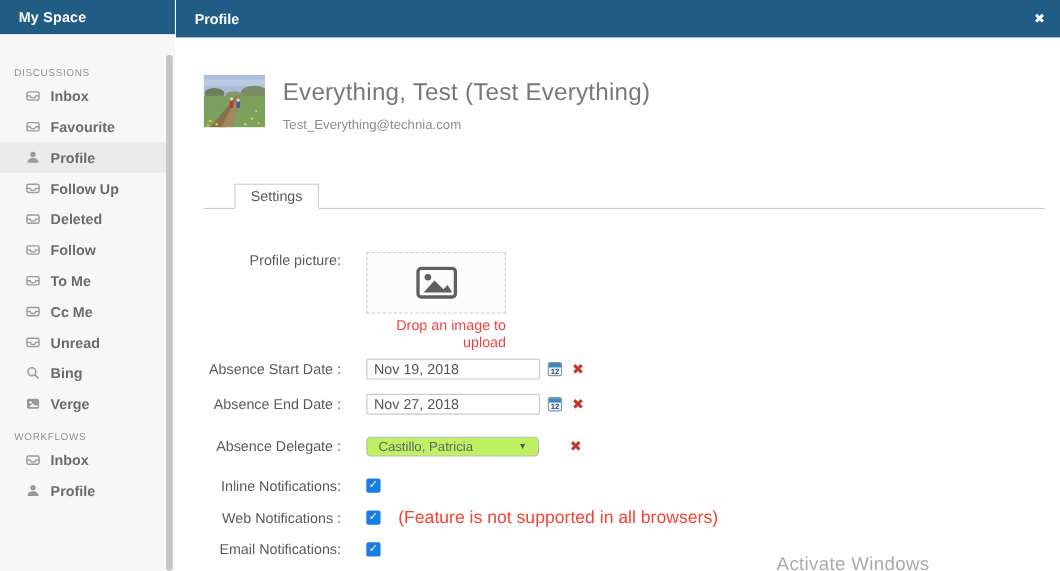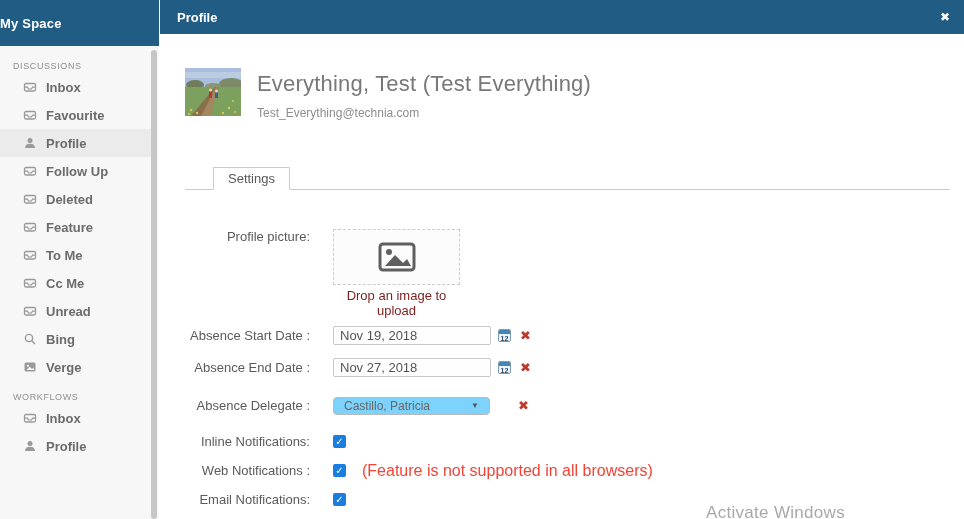--- a/index.html
+++ b/index.html
@@ -9,22 +9,22 @@
     background:#fff;color:#5a5a5a;
     -webkit-font-smoothing:antialiased;
   }
   
   .app{display:flex;width:964px;height:519px;}
   .sidebar{
     width:160px;min-width:160px;height:519px;background:#f7f7f7;
     position:relative;box-sizing:border-box;border-right:1px solid #ffffff;
   }
   .sidebar-header{
-    height:46px;background:var(--header-blue,#215c84);display:flex;align-items:center;
-    padding-left:0;box-sizing:border-box;width:159px;
+    height:31px;background:var(--header-blue,#215c84);display:flex;align-items:center;
+    padding-left:17px;box-sizing:border-box;width:159px;
   }
   .sidebar-title{color:#fff;font-size:13px;font-weight:bold;letter-spacing:.2px;}
   .main{flex:1;position:relative;background:#fff;min-width:0;}
   .main-header{
     height:34px;background:var(--header-blue,#215c84);display:flex;align-items:center;
     padding:0 12px 0 17px;box-sizing:border-box;
   }
   .main-title{color:#fff;font-size:13px;font-weight:bold;flex:1;}
   .close-btn{color:#fff;font-size:12px;font-weight:bold;cursor:pointer;line-height:1;padding:2px;}
   
@@ -67,37 +67,37 @@
     width:150px;min-width:150px;text-align:right;font-size:13px;color:#5a5a5a;
     padding-right:0;
   }
   .frow .fctrl{margin-left:3px;display:flex;align-items:center;}
   .row-picture{align-items:flex-start;}
   .dropzone-wrap{margin-left:3px;width:127px;}
   .dropzone{
     width:127px;height:56px;border:1px dashed #ccc;background:#fcfcfc;box-sizing:border-box;
     display:flex;align-items:center;justify-content:center;cursor:pointer;
   }
-  .dropzone-caption{font-size:13px;color:#7f1d1d;text-align:center;line-height:15px;margin-top:3px;}
+  .dropzone-caption{font-size:13px;color:#ef4444;text-align:right;line-height:15px;margin-top:3px;}
   .row-date{margin-top:7px;height:21px;}
   .row-date2{margin-top:11px;height:21px;}
   .date-input{
     width:158px;height:19px;box-sizing:border-box;border:1px solid #c9c9c9;border-radius:2px;
     font-family:"Liberation Sans","DejaVu Sans",sans-serif;font-size:13px;color:#555;
     padding:0 6px;background:#fefefe;outline:none;
   }
   .cal-icon{width:13px;height:13px;margin-left:7px;position:relative;background:#eef3f8;
     border:1px solid #7a99b5;border-radius:2px;box-sizing:border-box;cursor:pointer;flex:none;}
   .cal-icon .cal-top{position:absolute;top:0;left:0;right:0;height:4px;background:#4585b5;border-radius:1px 1px 0 0;}
   .cal-icon .cal-num{position:absolute;bottom:-1px;left:0;right:0;text-align:center;font-size:7px;font-weight:bold;color:#2a4a68;}
   .red-x{color:#c0392b;font-size:13px;font-weight:bold;margin-left:9px;cursor:pointer;line-height:1;}
   .row-delegate{margin-top:12px;height:31px;}
   .dropdown{
     width:157px;height:18px;box-sizing:border-box;border:1px solid #b9b9b9;border-radius:4px;
-    background:#7dd3fc;display:flex;align-items:center;padding:0 10px;cursor:pointer;
+    background:#bef264;display:flex;align-items:center;padding:0 10px;cursor:pointer;
   }
   .dropdown .dd-value{font-size:12px;color:#666;flex:1;white-space:nowrap;overflow:hidden;}
   .dropdown .dd-caret{font-size:8px;color:#555;margin-left:6px;}
   .row-delegate .red-x{margin-left:28px;}
   .row-check{margin-top:12px;height:17px;}
   .row-check .flabel{font-size:13px;}
   .checkbox{
     width:13px;height:13px;border-radius:2px;background:var(--check-blue,#1a7ee0);
     display:flex;align-items:center;justify-content:center;cursor:pointer;flex:none;
   }
@@ -165,21 +165,21 @@
           </span>
           <span class="lbl">Deleted</span>
         </div>
         <div class="side-item">
           <span class="icn">
             <svg width="14" height="14" viewBox="0 0 14 14">
               <rect x="1.5" y="3.5" width="11" height="7.5" rx="1.5" fill="none" stroke="#9a9a9a" stroke-width="1.3"></rect>
               <path d="M1.5 7.2 h3 l1 1.8 h3 l1 -1.8 h3" fill="none" stroke="#9a9a9a" stroke-width="1.2"></path>
             </svg>
           </span>
-          <span class="lbl">Feature</span>
+          <span class="lbl">Follow</span>
         </div>
         <div class="side-item">
           <span class="icn">
             <svg width="14" height="14" viewBox="0 0 14 14">
               <rect x="1.5" y="3.5" width="11" height="7.5" rx="1.5" fill="none" stroke="#9a9a9a" stroke-width="1.3"></rect>
               <path d="M1.5 7.2 h3 l1 1.8 h3 l1 -1.8 h3" fill="none" stroke="#9a9a9a" stroke-width="1.2"></path>
             </svg>
           </span>
           <span class="lbl">To Me</span>
         </div>

